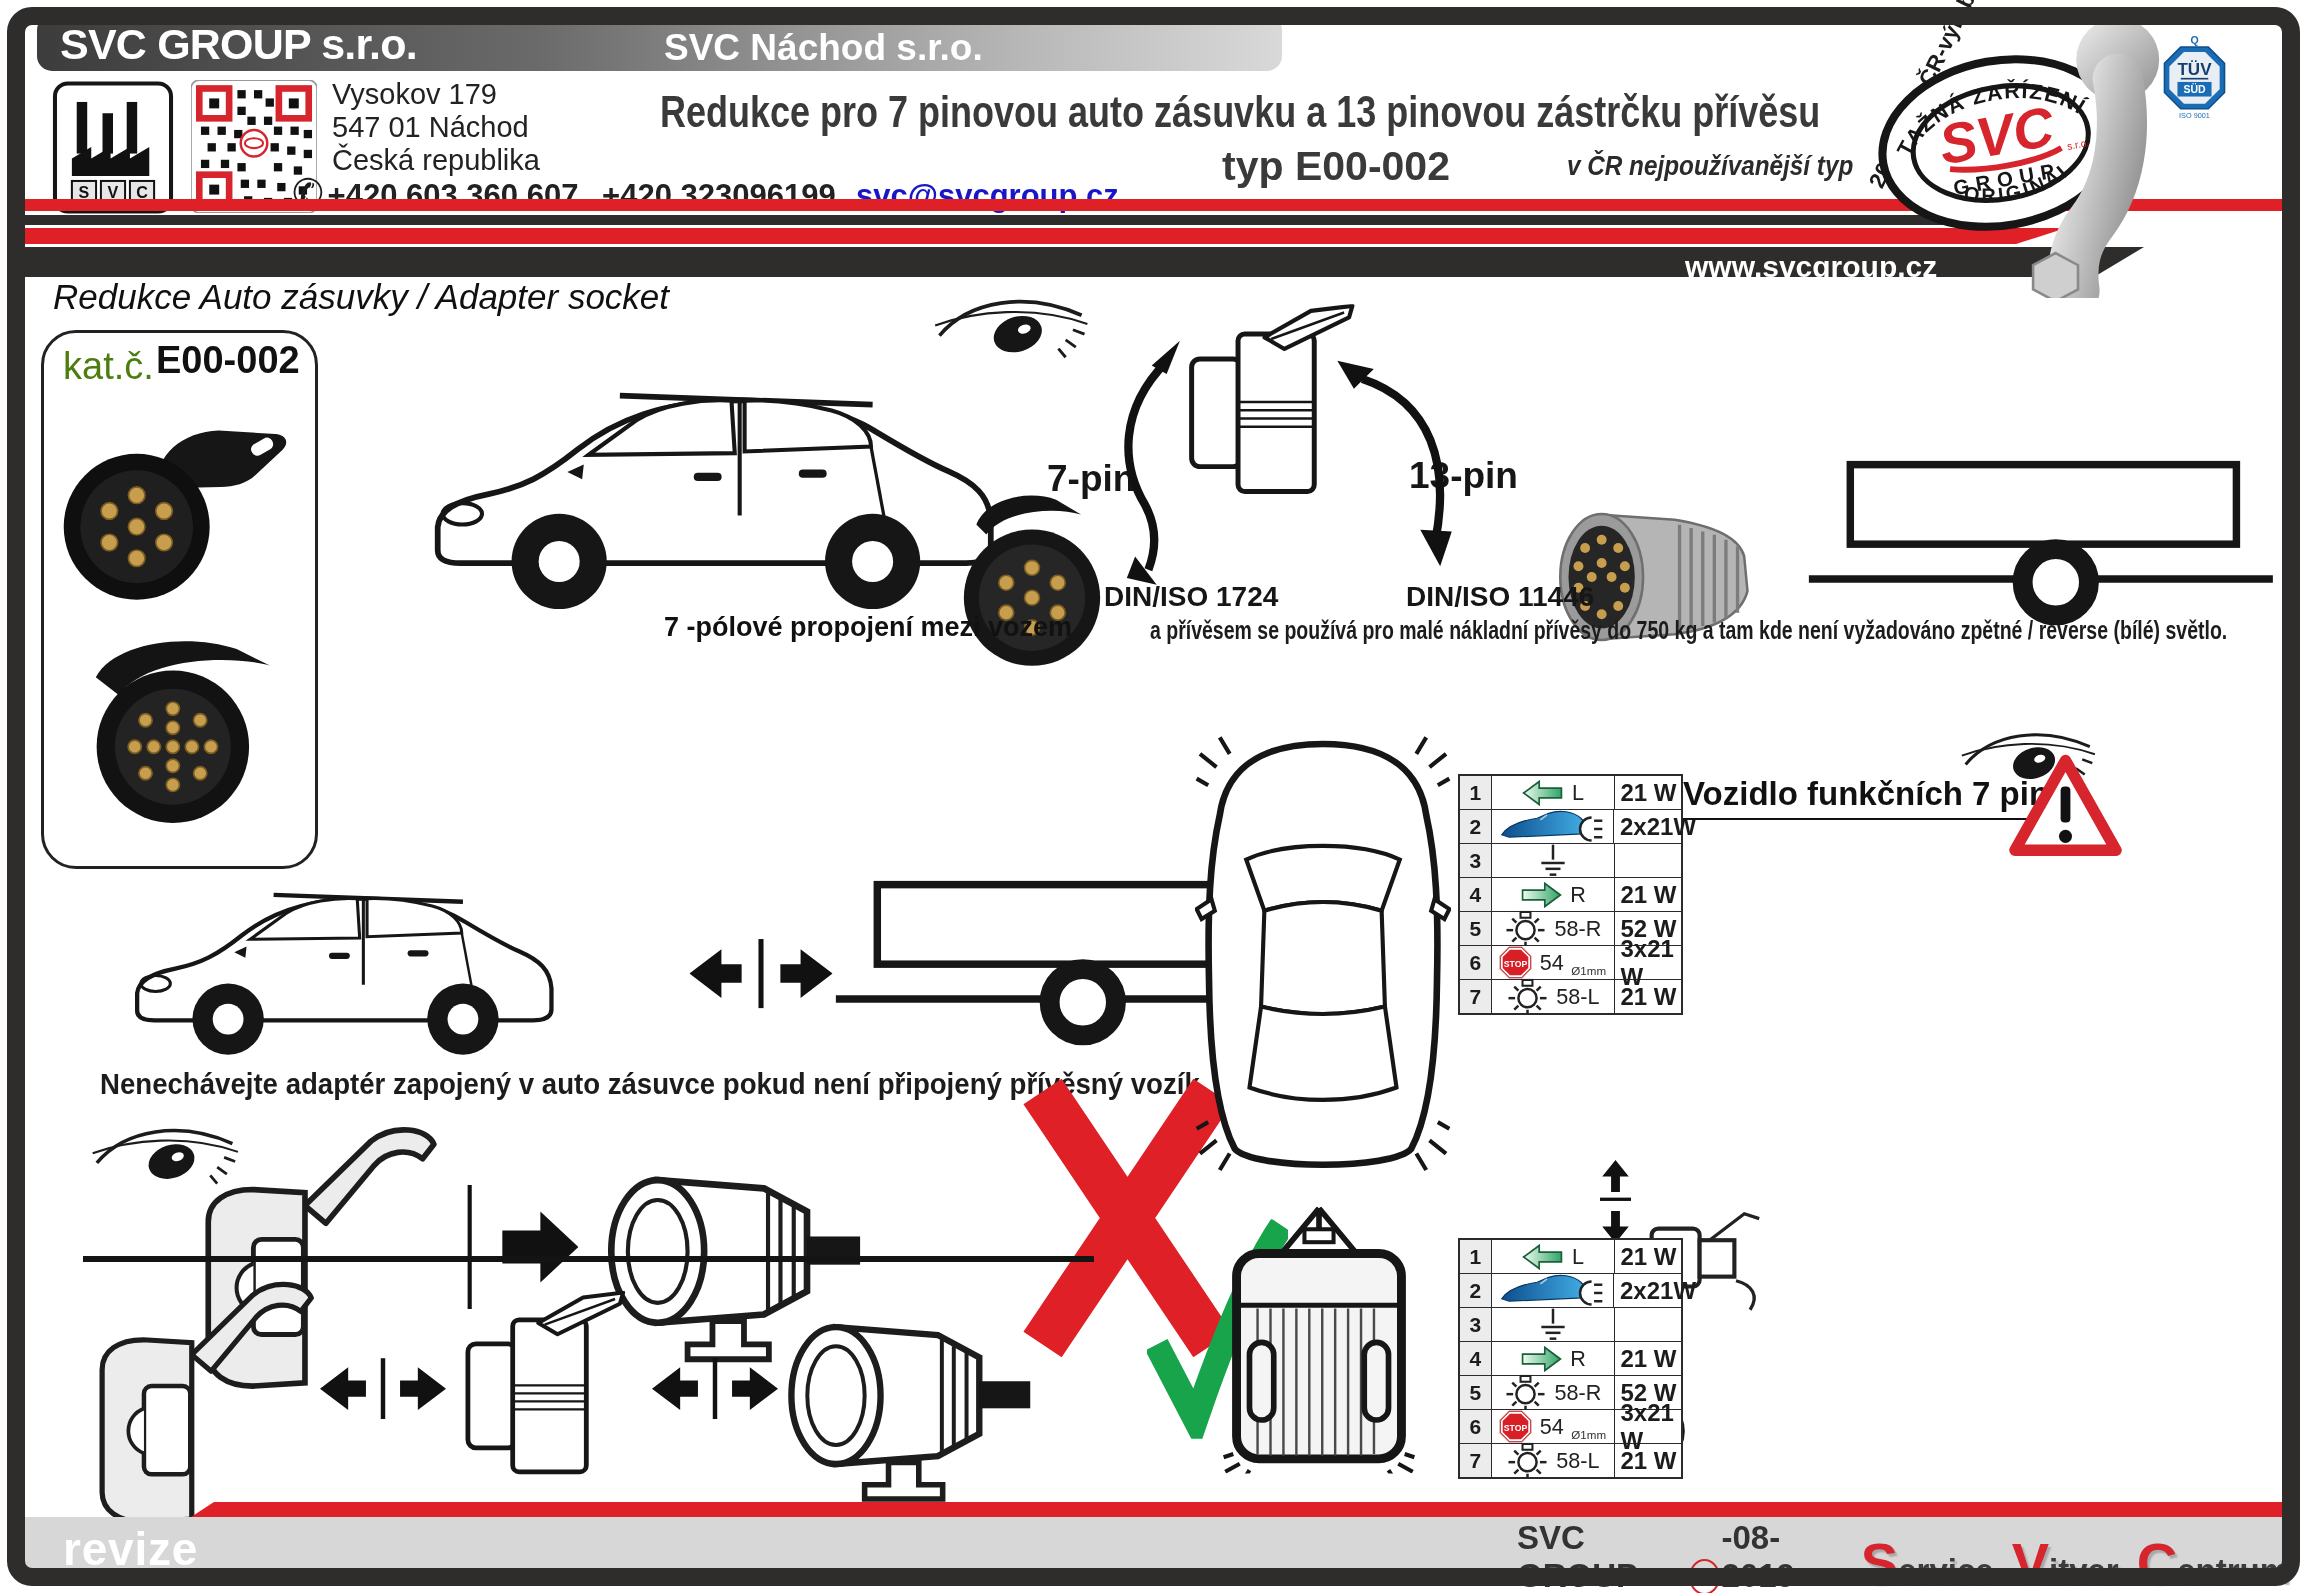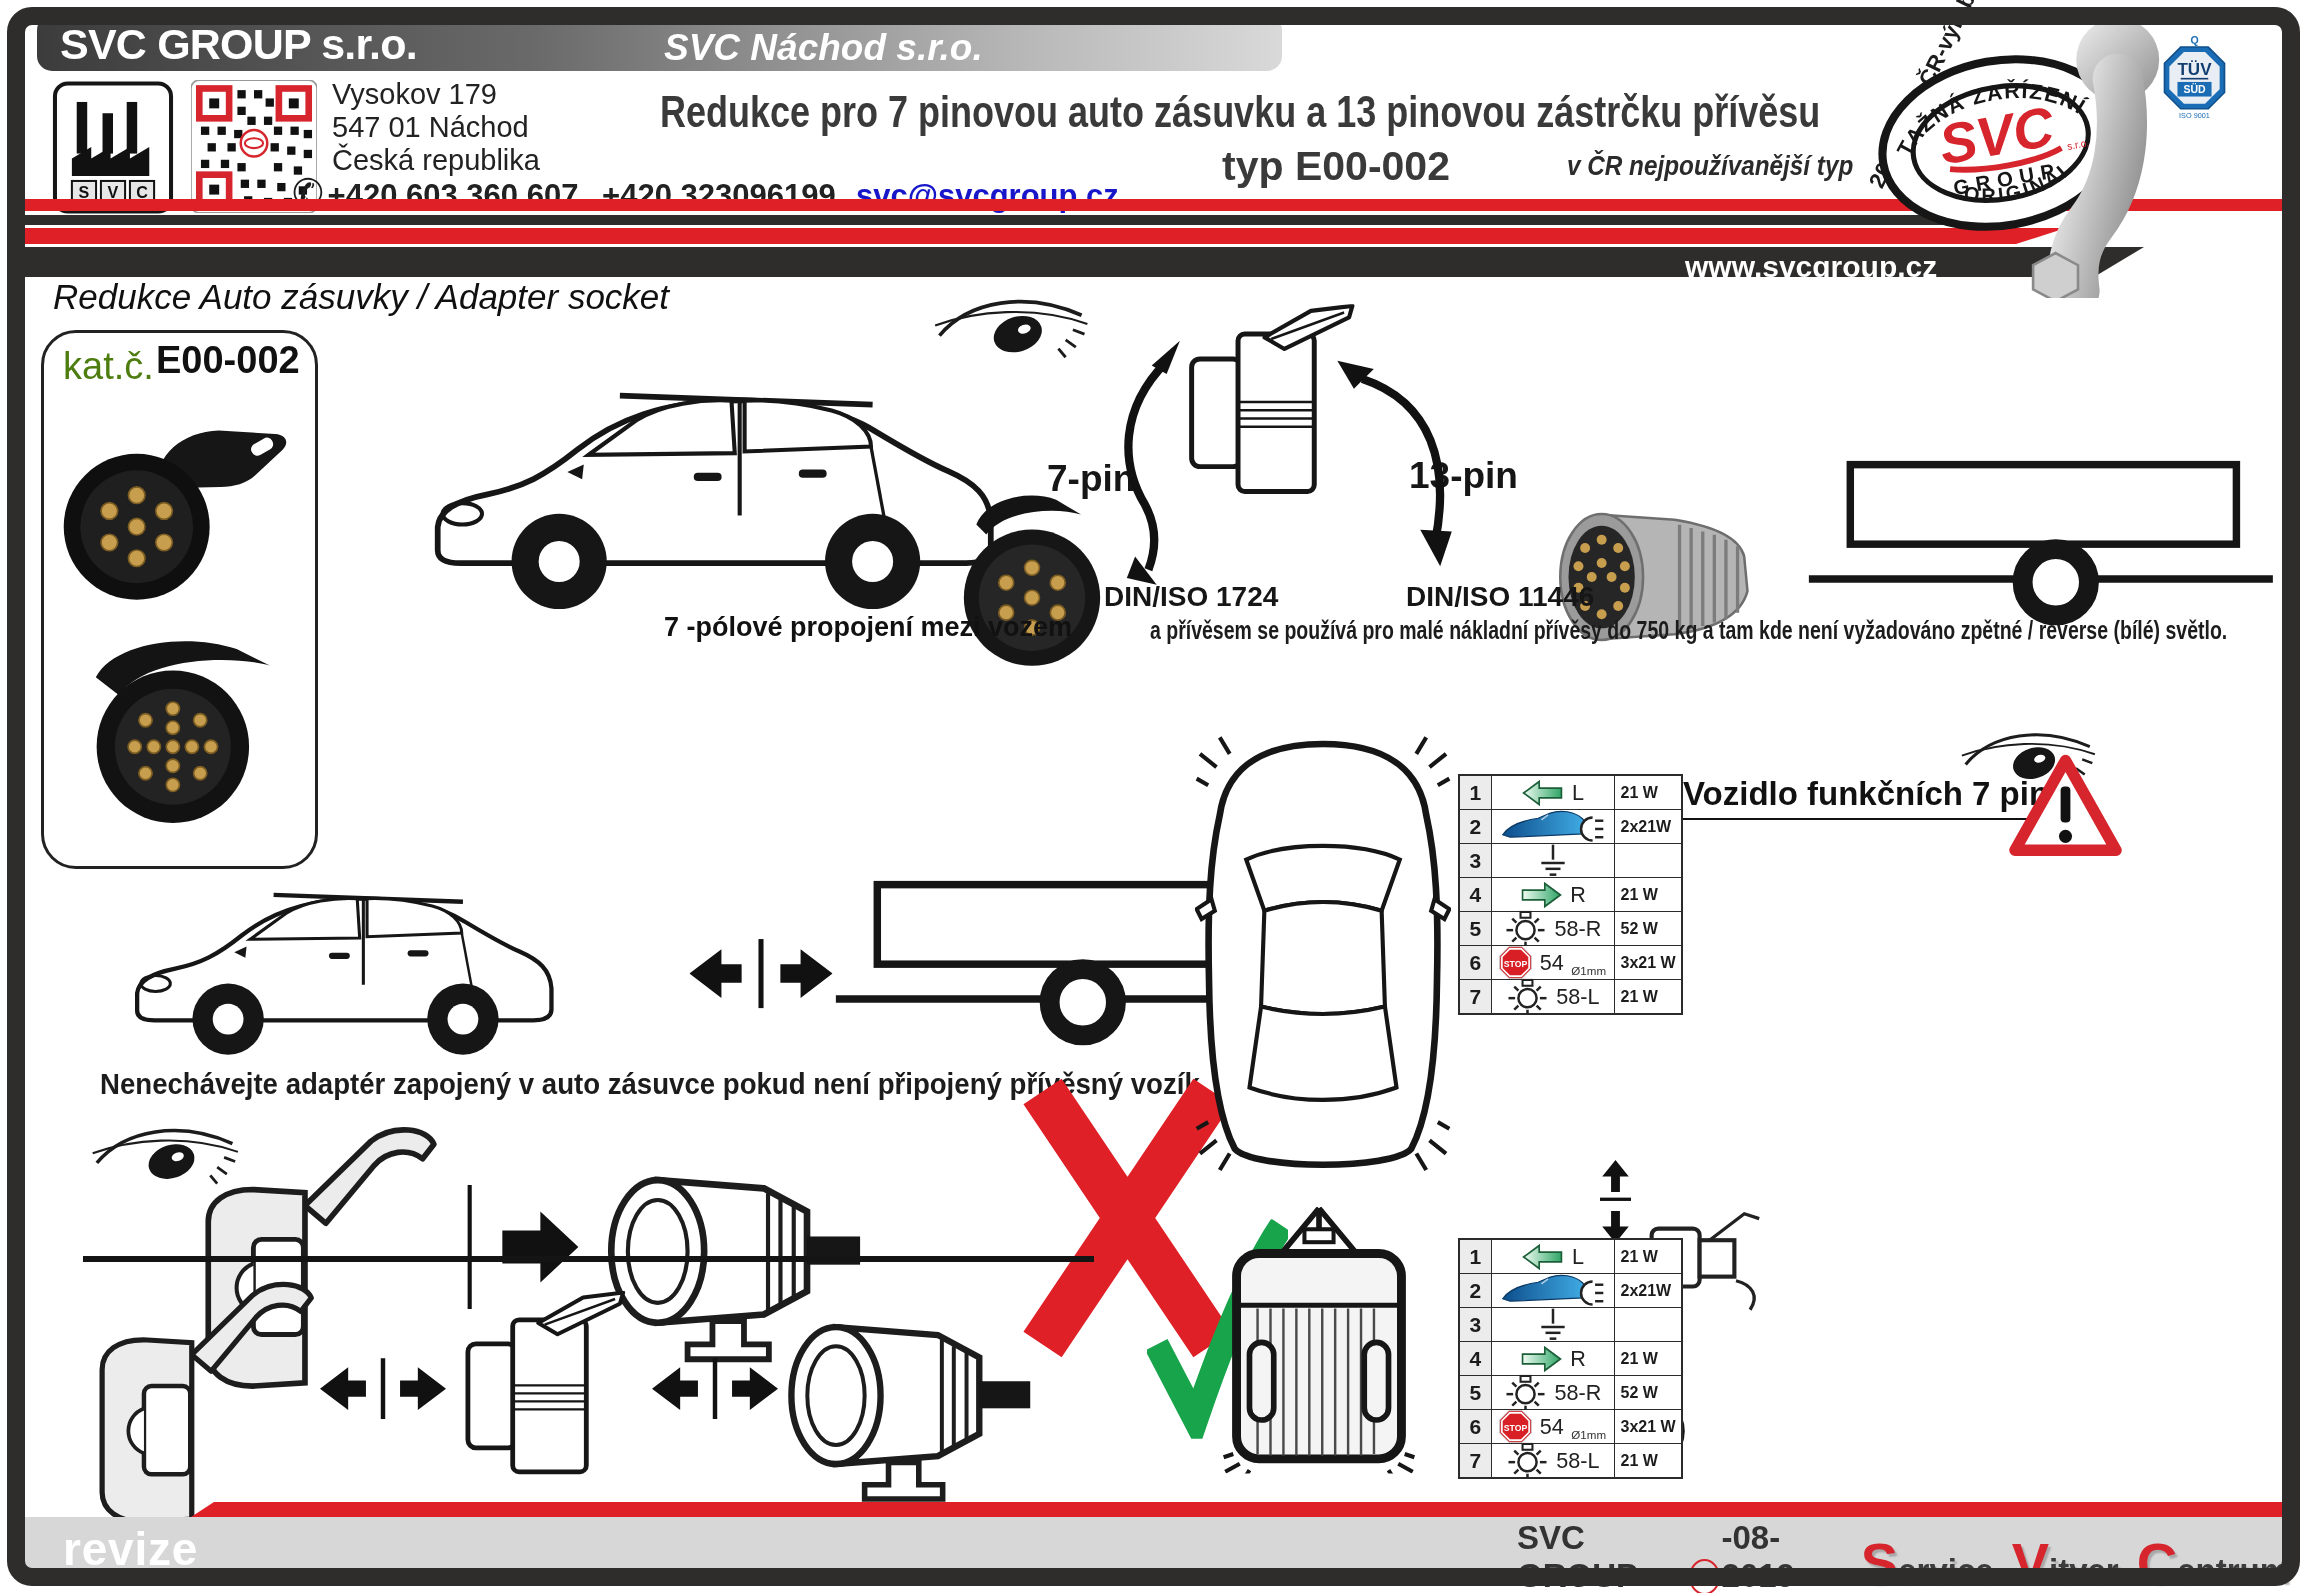--- a/index.html
+++ b/index.html
@@ -7,21 +7,21 @@
           font-family:"Liberation Sans",sans-serif;color:#1c1c1c;}
   .abs{position:absolute;}
   .nowrap{white-space:nowrap;}
   .sq{display:inline-block;transform-origin:0 50%;}
   
   #frame{position:absolute;inset:6.6px;border:18px solid #2f2d2b;border-radius:25px;z-index:40;pointer-events:none;}
   
   #greybar{left:37px;top:15px;width:1245px;height:56px;border-radius:15px;
     background:linear-gradient(90deg,#3c3c3c 0%,#6a6a6a 40%,#b9b9b9 80%,#d9d9d9 100%);z-index:2;}
   .company{left:60px;top:20px;font-size:43px;font-weight:800;color:#fff;letter-spacing:-0.8px;z-index:3;}
-  .company2{left:664px;top:26.6px;font-size:37px;font-weight:700;font-style:italic;color:#fff;z-index:3;}
+  .company2{left:664px;top:26.6px;font-size:37px;font-weight:700;color:#fff;z-index:3;}
   .addr{font-size:29px;color:#222;}
   .phone{font-size:31px;font-weight:700;color:#222;}
   .email{color:#1717c9;font-weight:700;text-align:right;}
   .title1{left:515px;top:86px;width:1245px;text-align:center;font-size:45px;font-weight:800;color:#3a3a3a;}
   .title1 span{display:inline-block;transform:scaleX(.8);transform-origin:50% 50%;white-space:nowrap;}
   .title2{left:1004px;top:143px;width:664px;text-align:center;font-size:41px;font-weight:800;color:#3a3a3a;}
   .note{left:1567px;top:151px;font-size:27px;font-weight:600;font-style:italic;color:#2b2b2b;}
   .yearnote{left:1864px;top:181px;transform:rotate(-64deg);transform-origin:0 0;font-size:22.4px;font-weight:700;}
   .yearnote .red{color:#d6252c;}
   .regmark{left:2106px;top:45px;font-size:35px;font-weight:700;color:#161616;z-index:6;}
@@ -40,21 +40,21 @@
   .warntext{left:100px;top:1067px;font-size:30px;font-weight:600;}
   .divider{left:83px;top:1256px;width:1011px;height:5.8px;background:#141414;}
   
   .pin-table{position:absolute;width:221px;border:2.5px solid #2b2b2b;background:#fff;}
   .pt-row{display:flex;height:33px;border-top:1.7px solid #2b2b2b;background:#fff;}
   .pt-row:first-child{border-top:none;}
   .pt-num{width:31px;background:#ececec;border-right:1.7px solid #2b2b2b;display:flex;align-items:center;justify-content:center;font-weight:700;font-size:21px;}
   .pt-icon{width:123px;border-right:1.7px solid #2b2b2b;display:flex;align-items:center;justify-content:center;gap:7.5px;}
   .pt-label{font-size:21.6px;font-weight:500;color:#222;}
   .pt-sub{font-size:11.6px;color:#333;align-self:flex-end;margin-bottom:1.7px;}
-  .pt-watt{width:61px;display:flex;align-items:center;padding-left:5.8px;font-size:16px;font-weight:600;}
+  .pt-watt{width:61px;display:flex;align-items:center;padding-left:5.8px;font-size:24px;font-weight:600;}
   .table-title{font-size:33px;font-weight:600;color:#111;border-bottom:2.5px solid #111;padding-bottom:5px;}
   
   #footred{left:191px;top:1502px;width:2098px;height:15px;background:#e02027;clip-path:polygon(23px 0,100% 0,100% 100%,0 100%);z-index:5;}
   #footgrey{left:18px;top:1517px;width:2271px;height:56px;background:#d7d7d7;z-index:4;}
   .revize{left:63px;top:1522px;font-size:46px;font-weight:800;color:#fff;z-index:6;letter-spacing:0.8px;}
   #footright{left:1517px;top:1519px;display:flex;align-items:flex-end;z-index:6;}
   .copyname{font-size:33px;font-weight:600;color:#333;}
   .copysym{width:32px;height:32px;border:2.5px solid #d6252c;border-radius:50%;display:inline-flex;align-items:center;justify-content:center;font-size:23px;color:#222;margin:0 1.7px 0 5px;}
   .copydate{font-size:33px;font-weight:600;color:#333;}
   .brand{margin-left:28px;display:flex;align-items:flex-end;}

